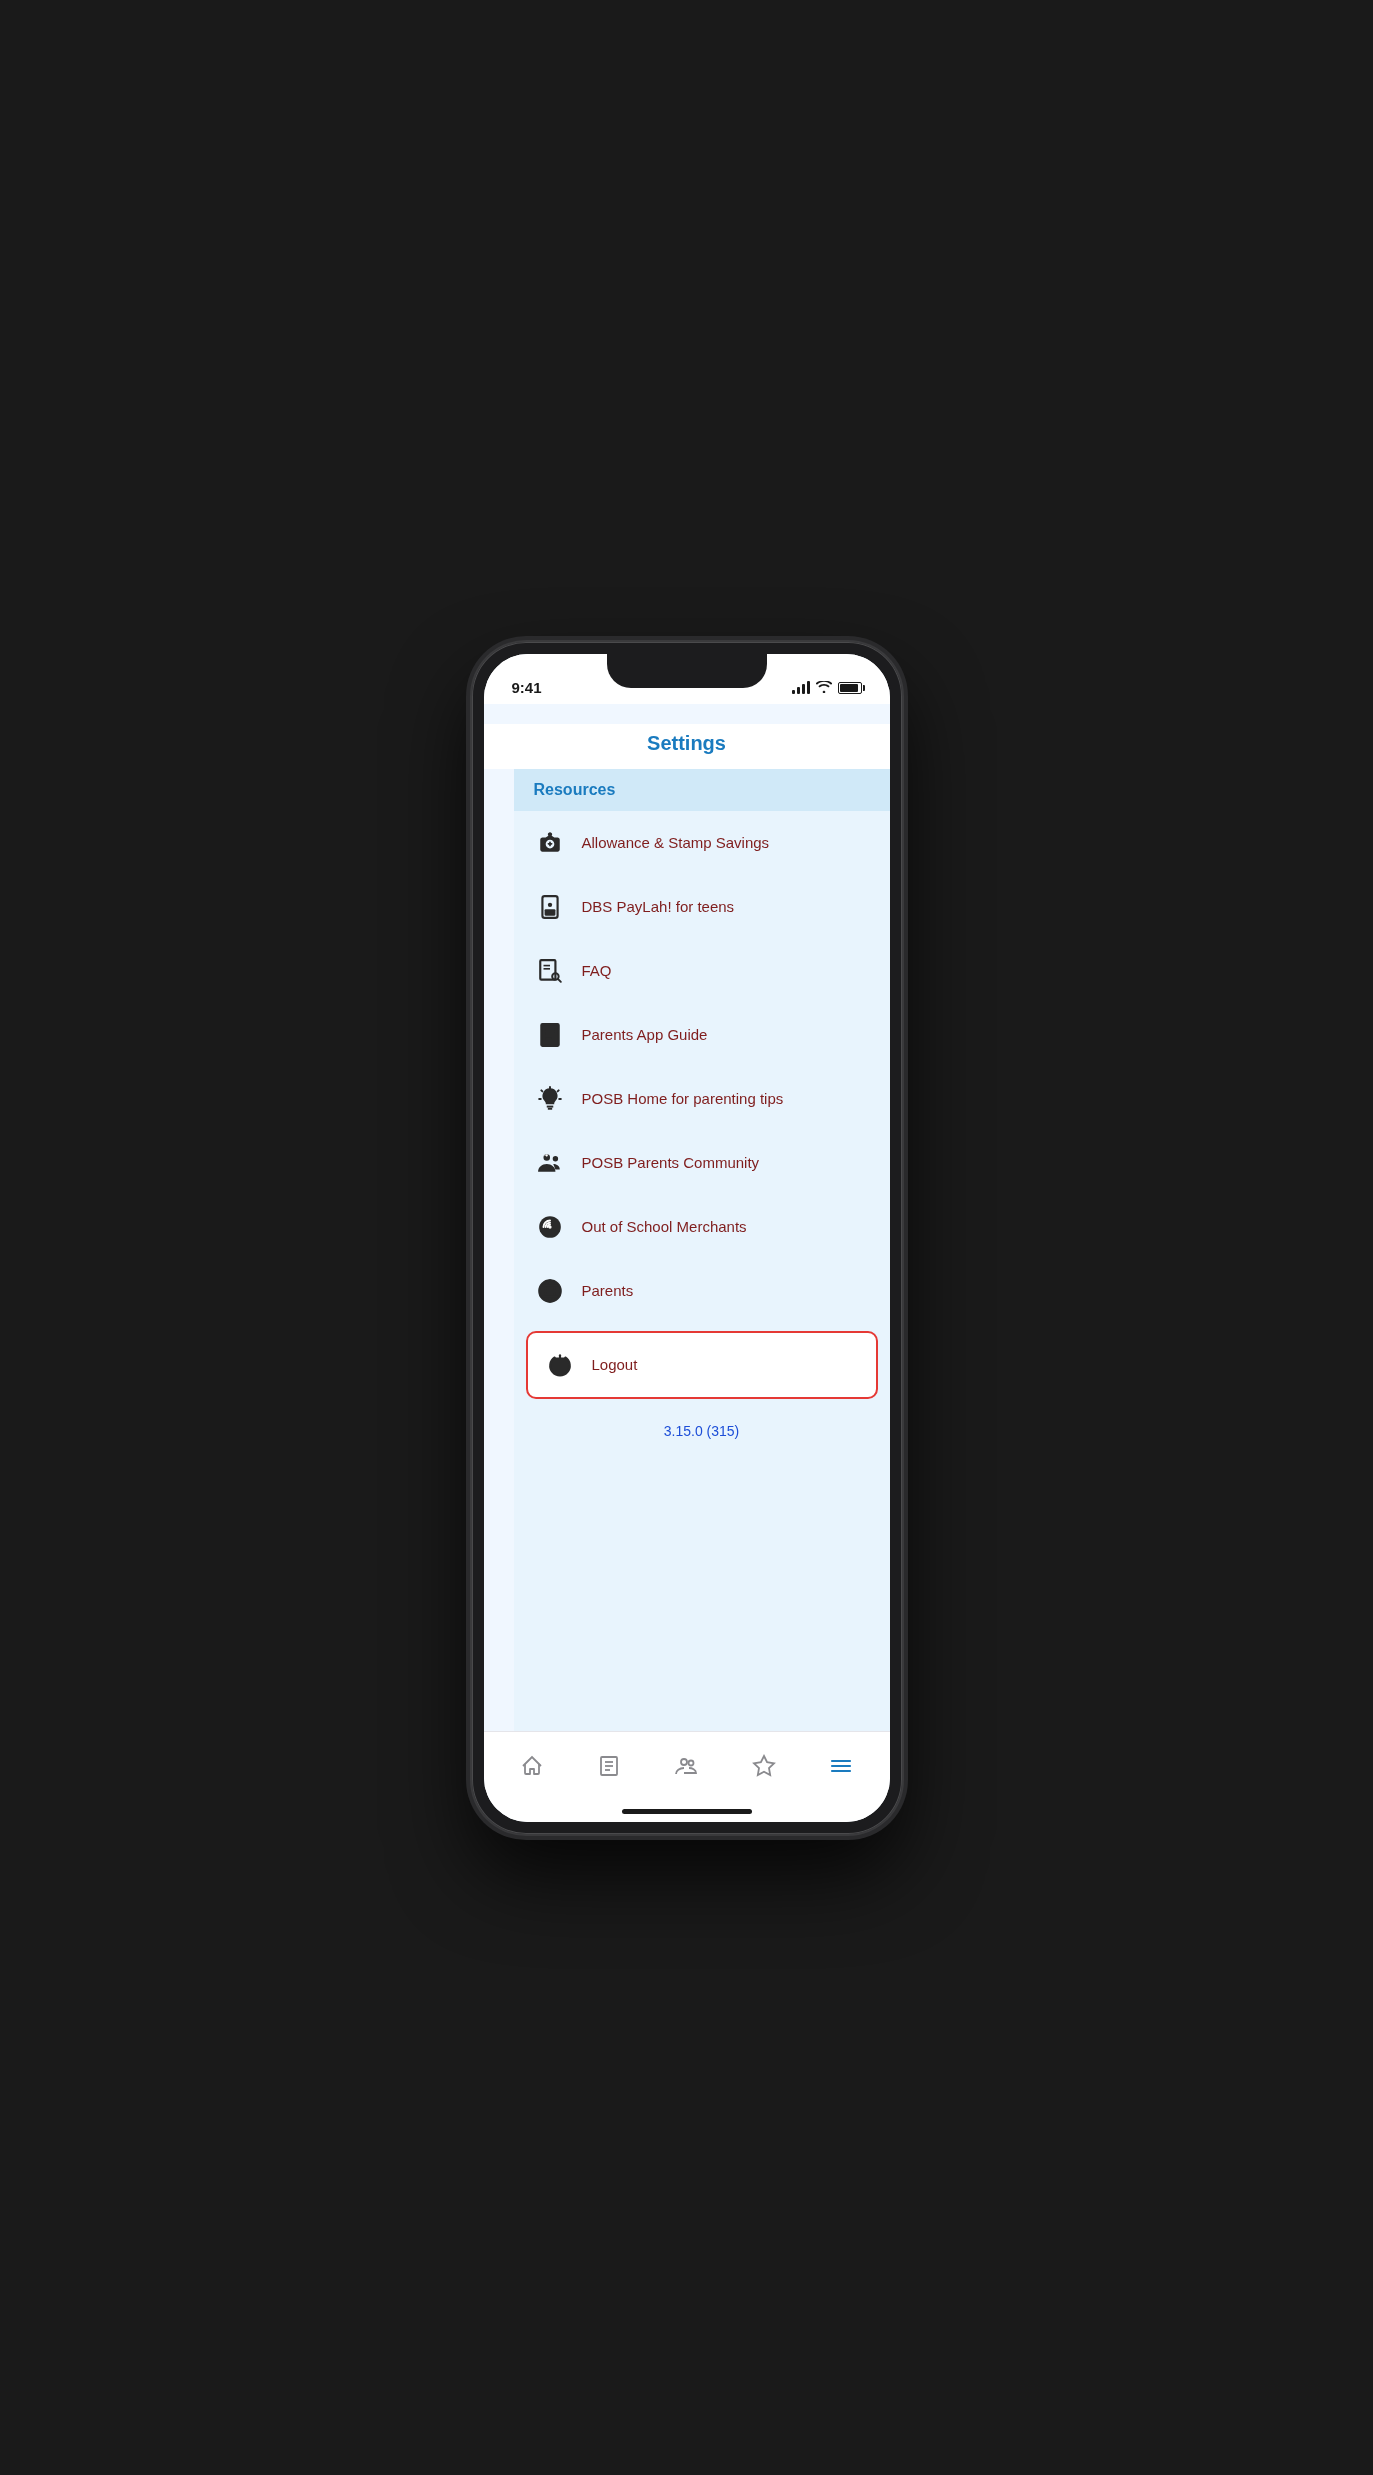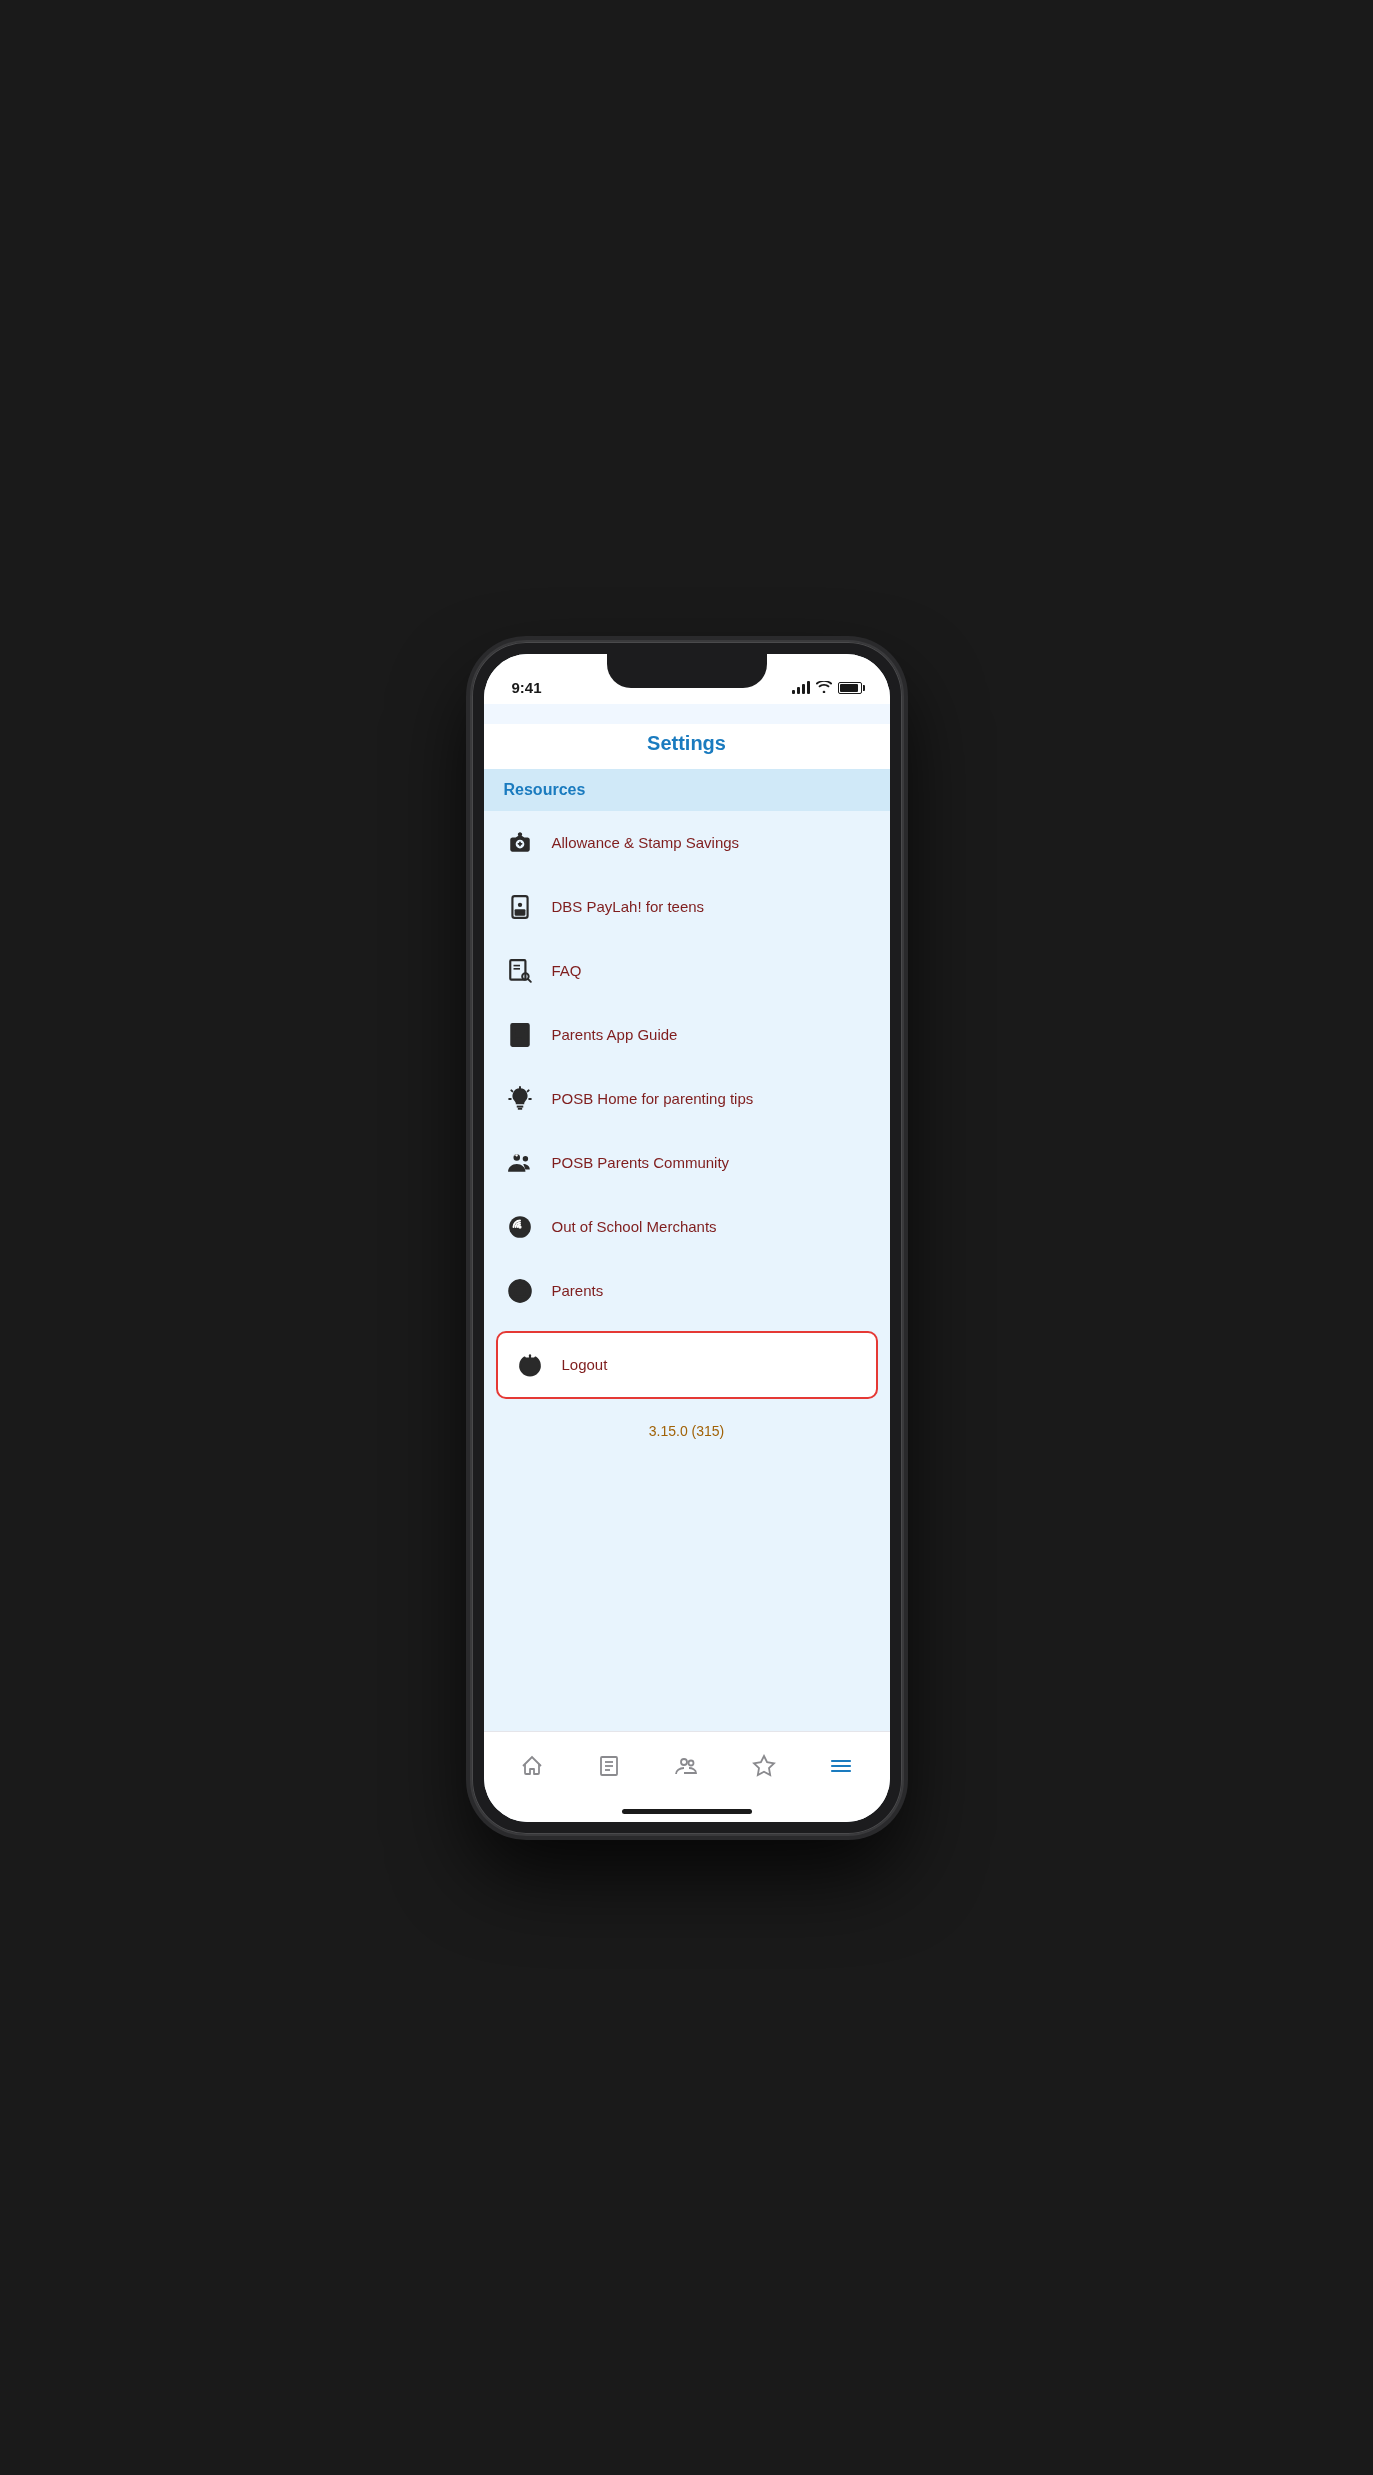--- a/index.html
+++ b/index.html
@@ -165,20 +165,21 @@
       color: #1a7bbf;
     }
 
     
     .content {
       flex: 1;
       background: #e8f4fd;
       overflow-y: auto;
       display: flex;
       flex-direction: column;
+      margin-left: 30px;
     }
 
     
     .section-header {
       background: #d0e9f8;
       padding: 12px 20px;
       font-size: 16px;
       font-weight: 700;
       color: #1a7bbf;
       flex-shrink: 0;
@@ -236,21 +237,21 @@
       display: flex;
       align-items: center;
       gap: 16px;
       cursor: pointer;
     }
 
     .version-text {
       text-align: center;
       padding: 16px;
       font-size: 14px;
-      color: #a16207;
+      color: #1d4ed8;
     }
 
     .spacer {
       flex: 1;
     }
 
     
     .bottom-nav {
       background: white;
       height: 70px;

